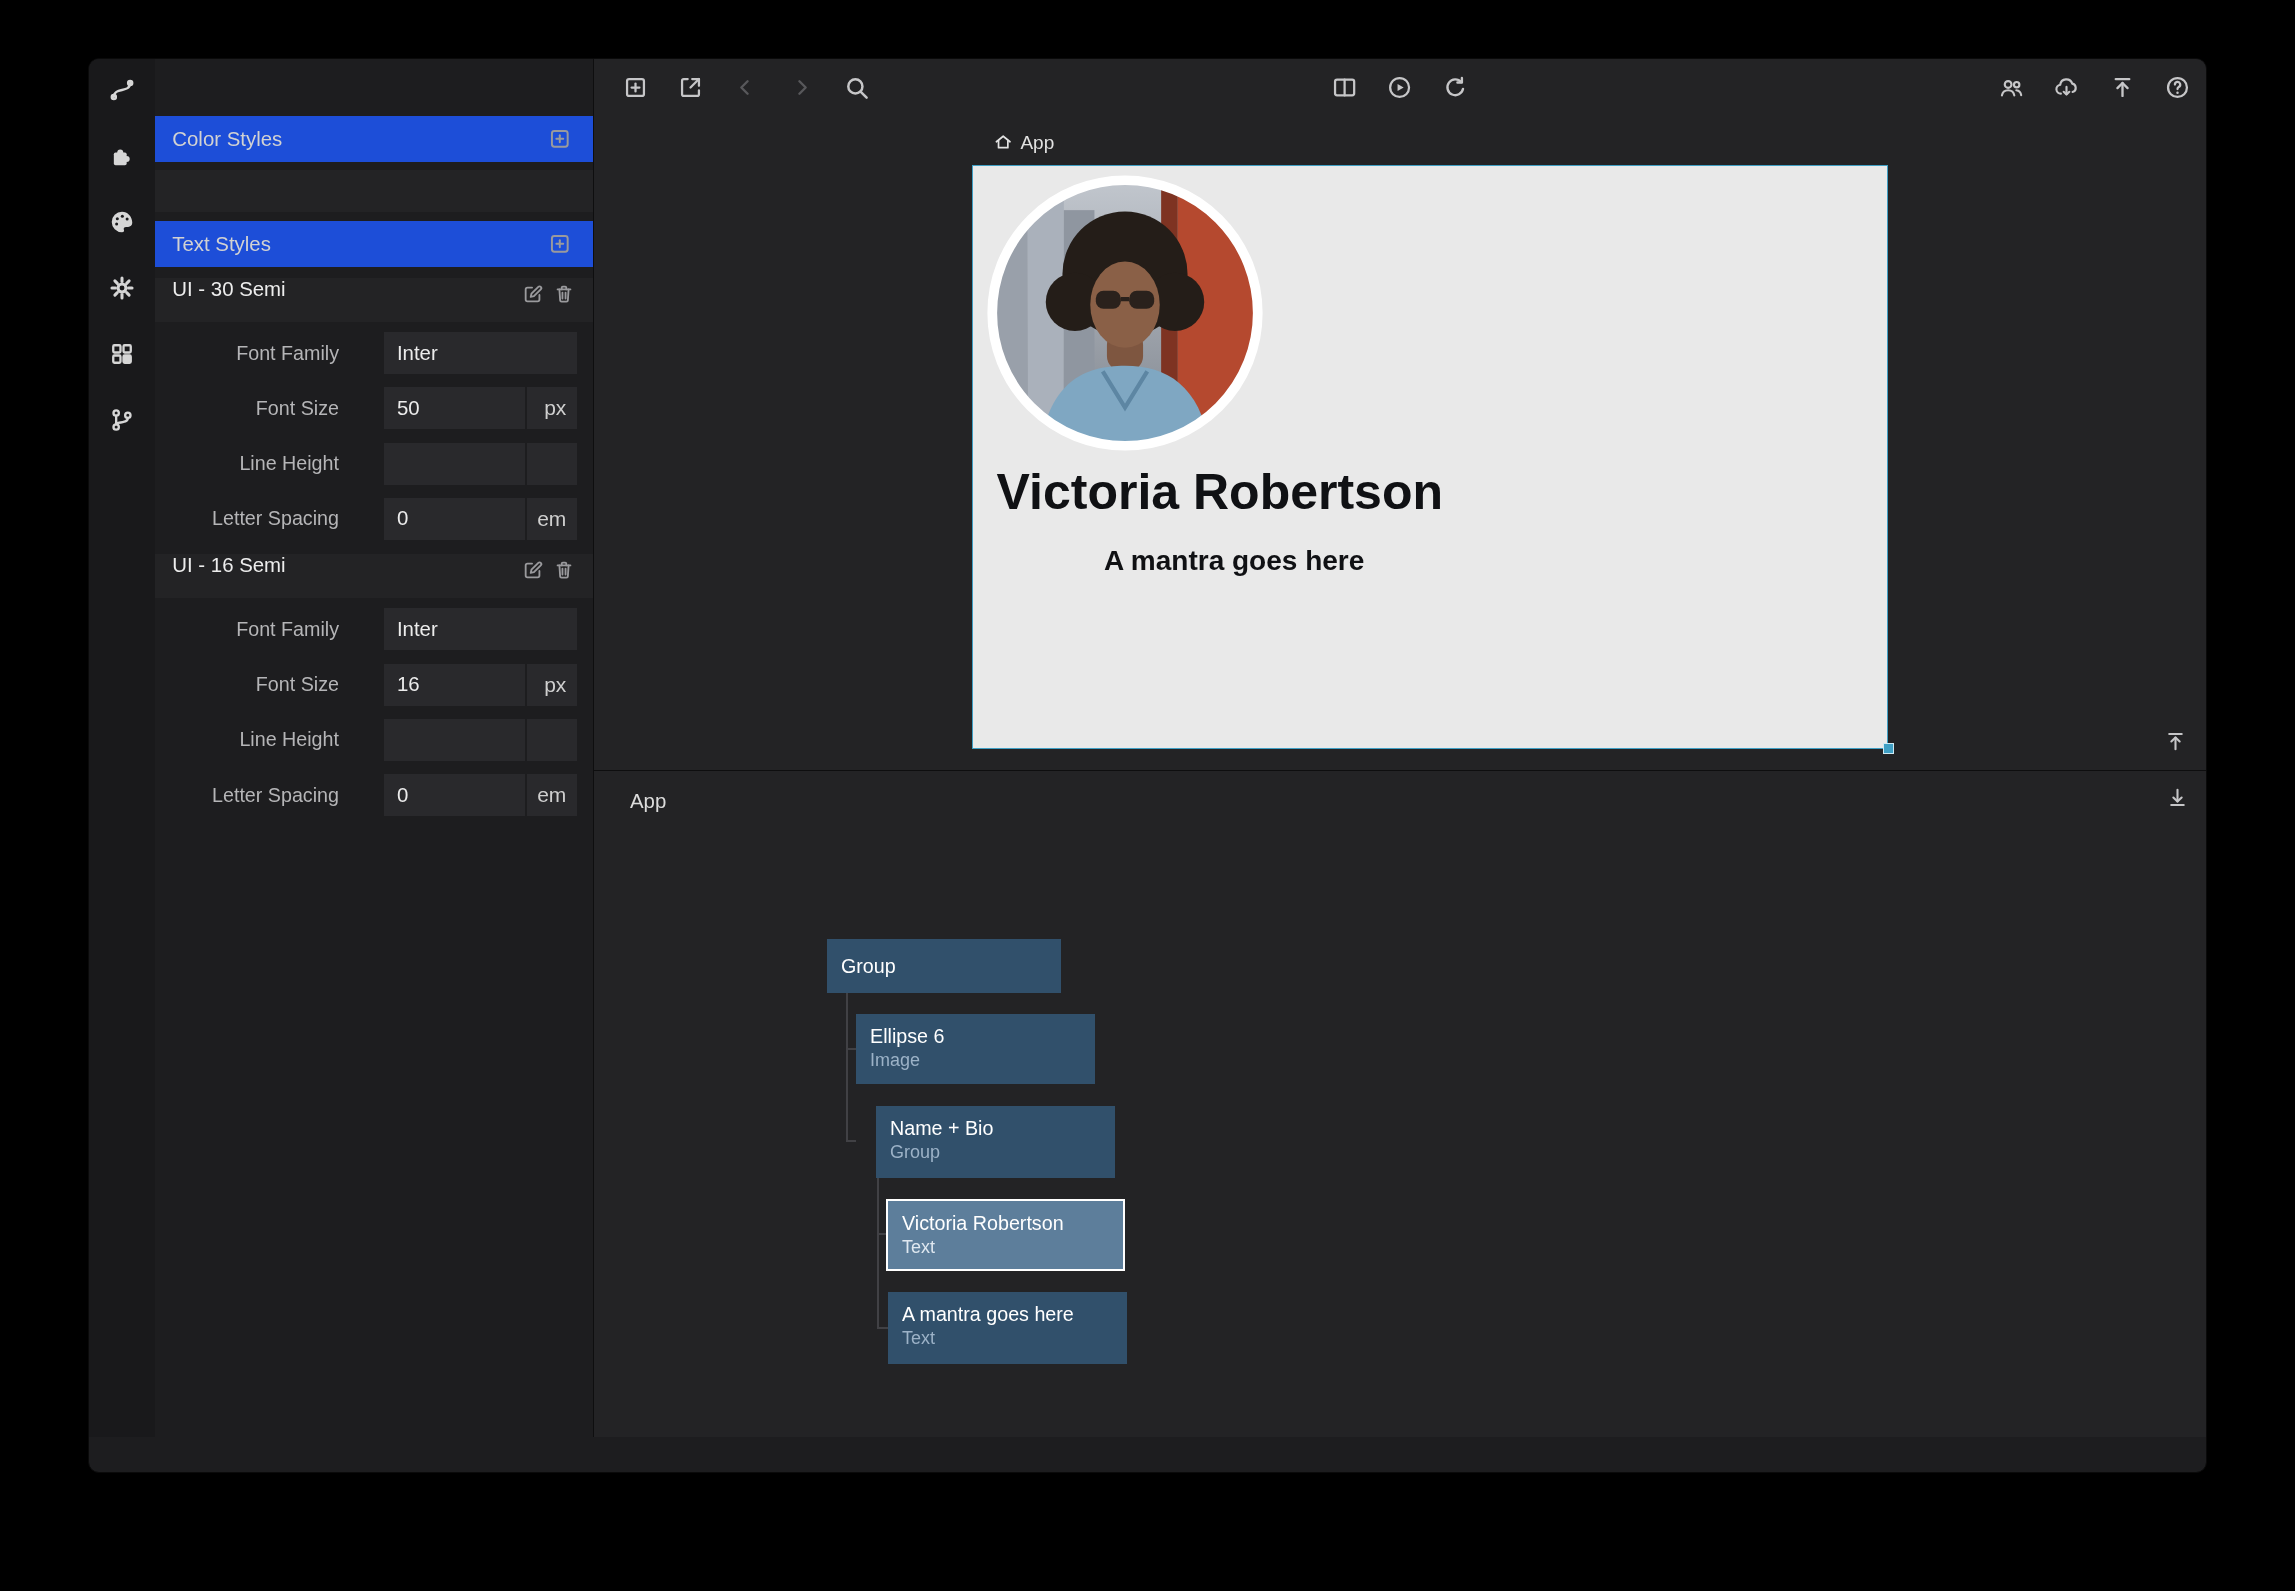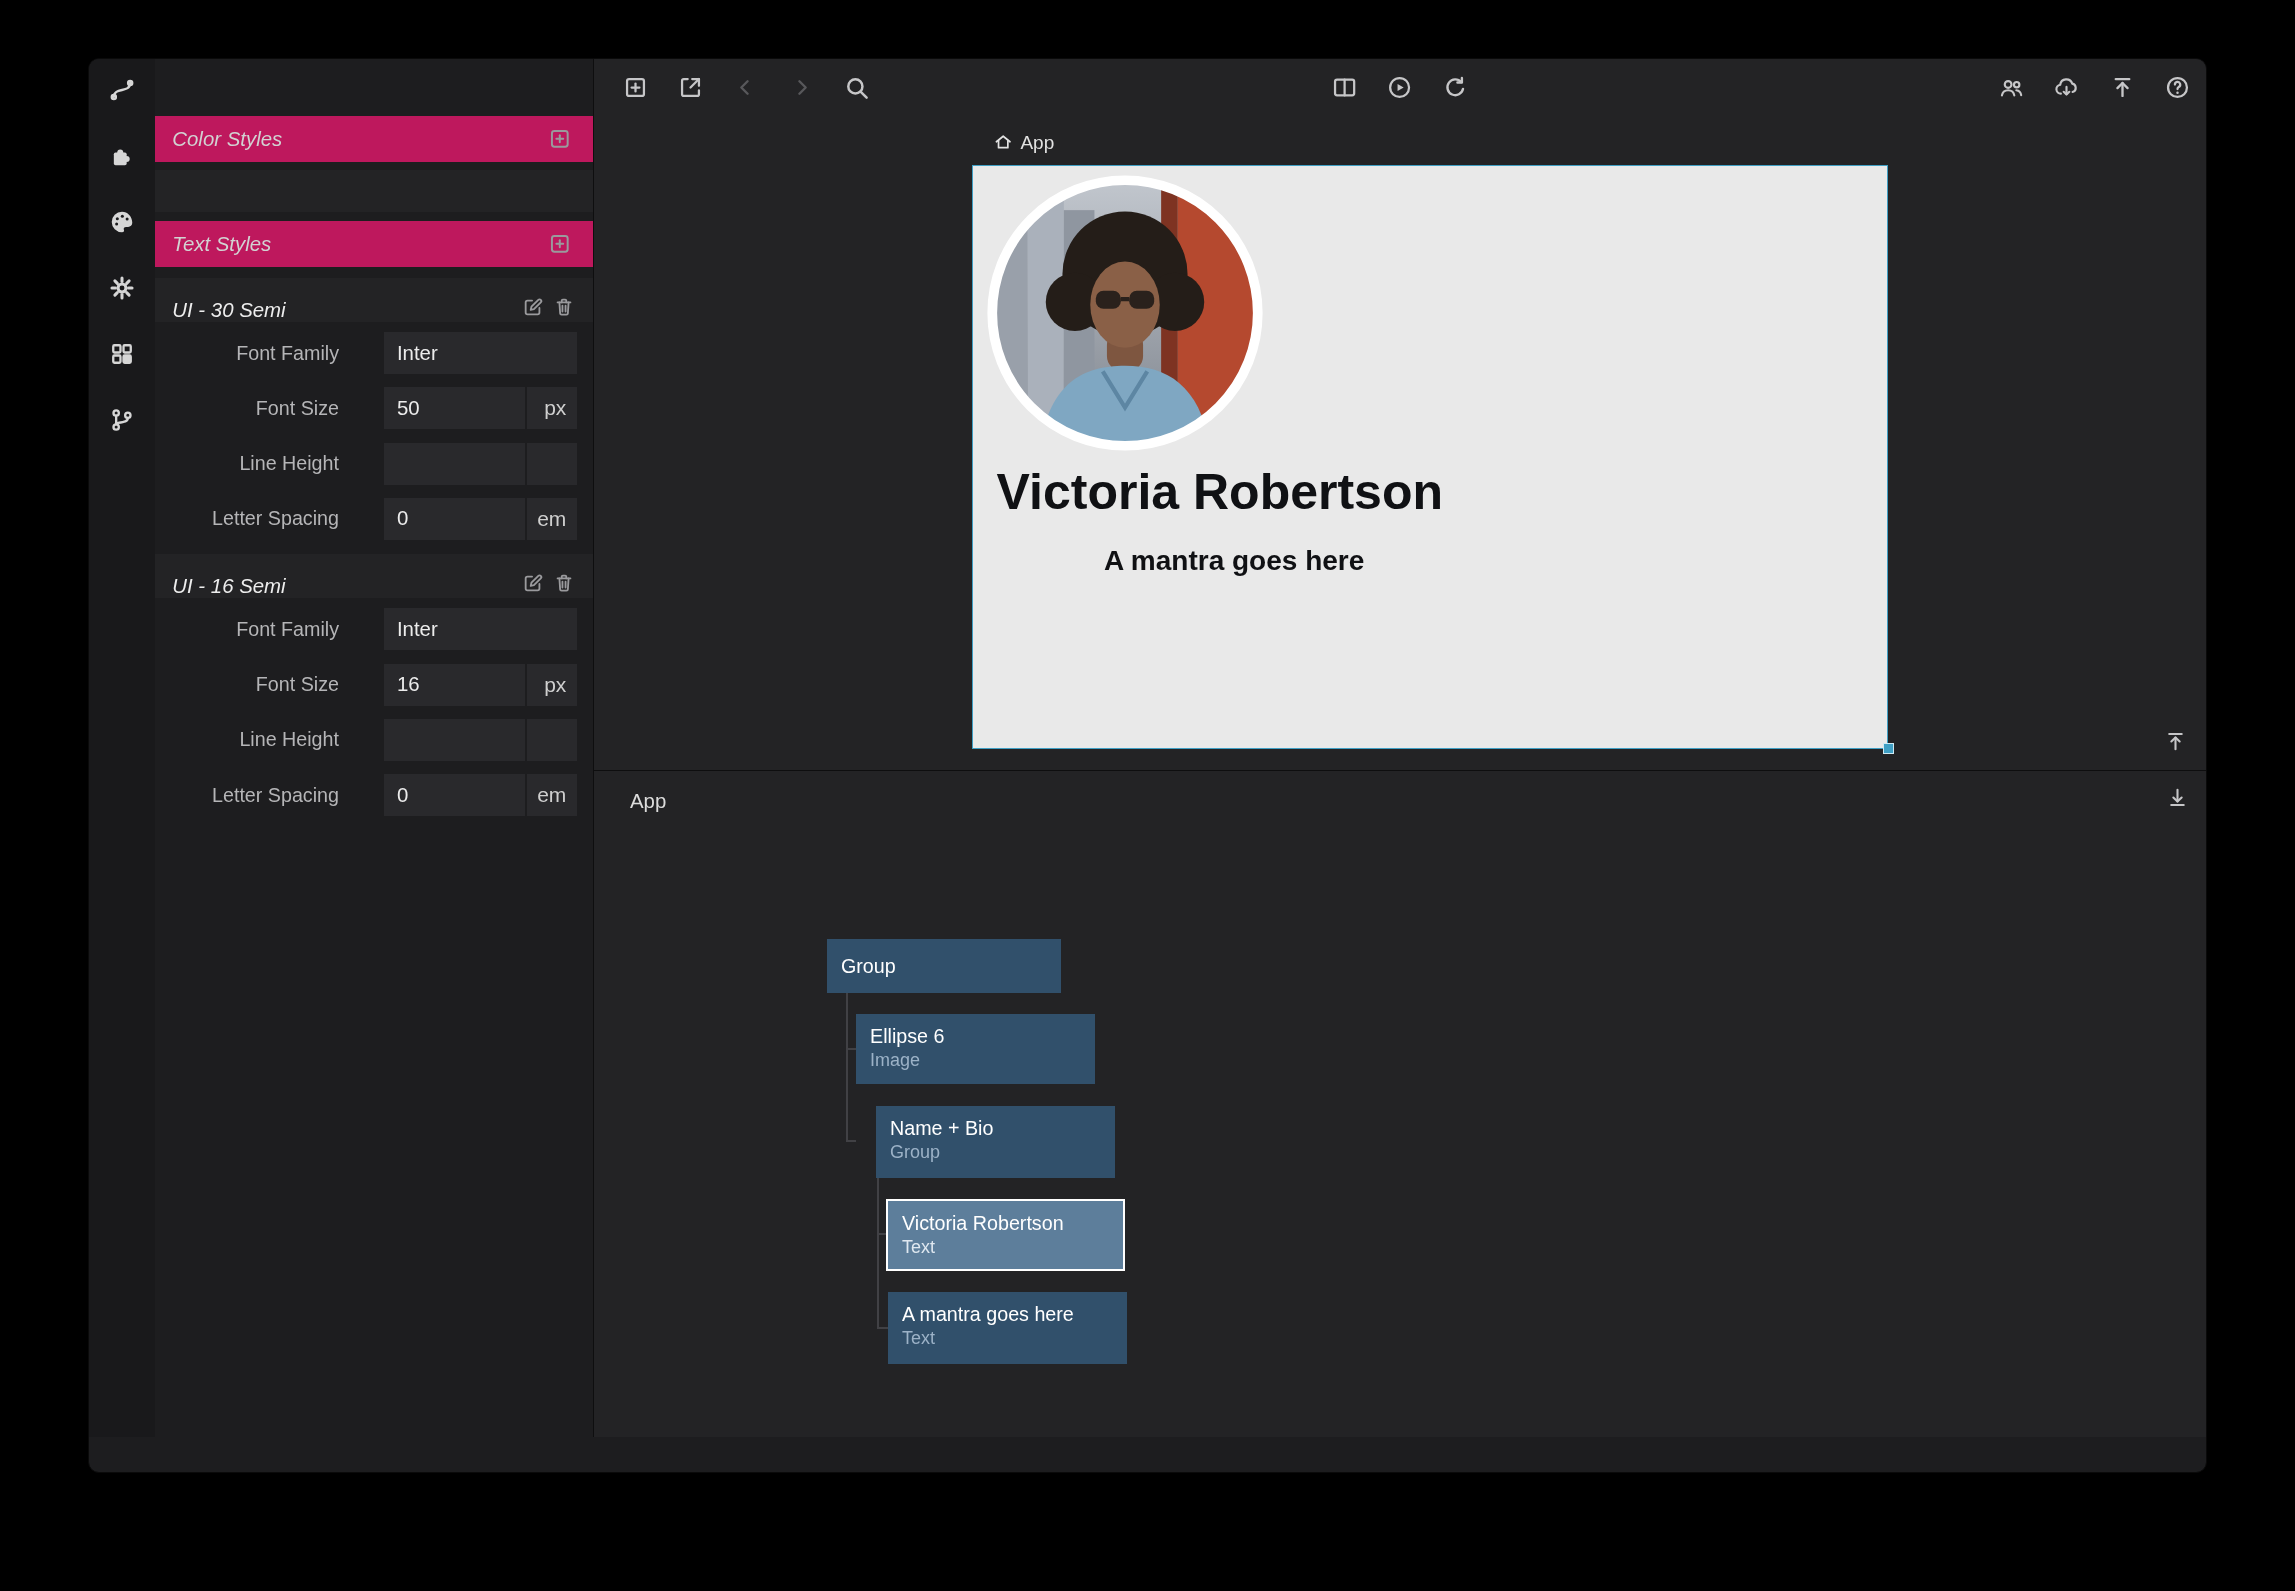--- a/index.html
+++ b/index.html
@@ -21,28 +21,28 @@
 
   
   .wbody { display:flex; height:1378px; }
 
   .rail { width:66px; background:#19191b; display:flex; flex-direction:column; align-items:center;
           padding-top:15.7px; gap:36px; flex:0 0 66px; }
   .rail button { background:none; border:0; color:#d6d6d6; width:35px; height:30px;
                  display:flex; align-items:center; justify-content:center; cursor:pointer; }
 
   .panel { width:439px; flex:0 0 439px; background:#1d1d1f; padding-top:57px; border-right:0.8px solid #0e0e0f; }
-  .sec-header { height:46px; background:#be185d; display:flex; align-items:center;
-                justify-content:space-between; padding:0 17.3px;font-style:italic; }
+  .sec-header { height:46px; background:#1d4ed8; display:flex; align-items:center;
+                justify-content:space-between; padding:0 17.3px; }
   .sec-header .sec-label { color:#d2d2d2; font-size:20.4px; }
   .icon-btn { background:none; border:0; color:#9a9a9d; display:flex; align-items:center;
               justify-content:center; cursor:pointer; width:31px; height:31px; }
   .empty-row { height:42px; background:#232325; margin:7.9px 0 9.4px 0; }
-  .style-row { height:44px; background:#232325; display:flex; align-items:flex-end;
-               padding:0 14px 0 17.3px; margin-top:11px;font-style:italic; }
+  .style-row { height:44px; background:#232325; display:flex; align-items:flex-start;
+               padding:0 14px 0 17.3px; margin-top:11px; }
   .style-name { flex:1; color:#ededed; font-size:20.4px; }
   .field-row { display:flex; align-items:center; height:49px; padding:0 15.7px 0 6.3px; margin-top:6.3px;gap:28px; }
   .field-label { flex:0 0 195px; text-align:right; padding-right:17.3px; color:#b5b5b7; font-size:19.7px; }
   .field-inputs { flex:1; display:flex; height:42px; gap:2.4px; }
   .input { background:#29292c; display:flex; align-items:center; font-size:20.4px; color:#ececec; }
   .input.grow { flex:1; padding-left:12.6px; }
   .input.val { flex:1; padding-left:12.6px; }
   .input.suffix { flex:0 0 50px; justify-content:flex-end; padding-right:11px; color:#cfcfcf; font-size:21px; }
 
   

